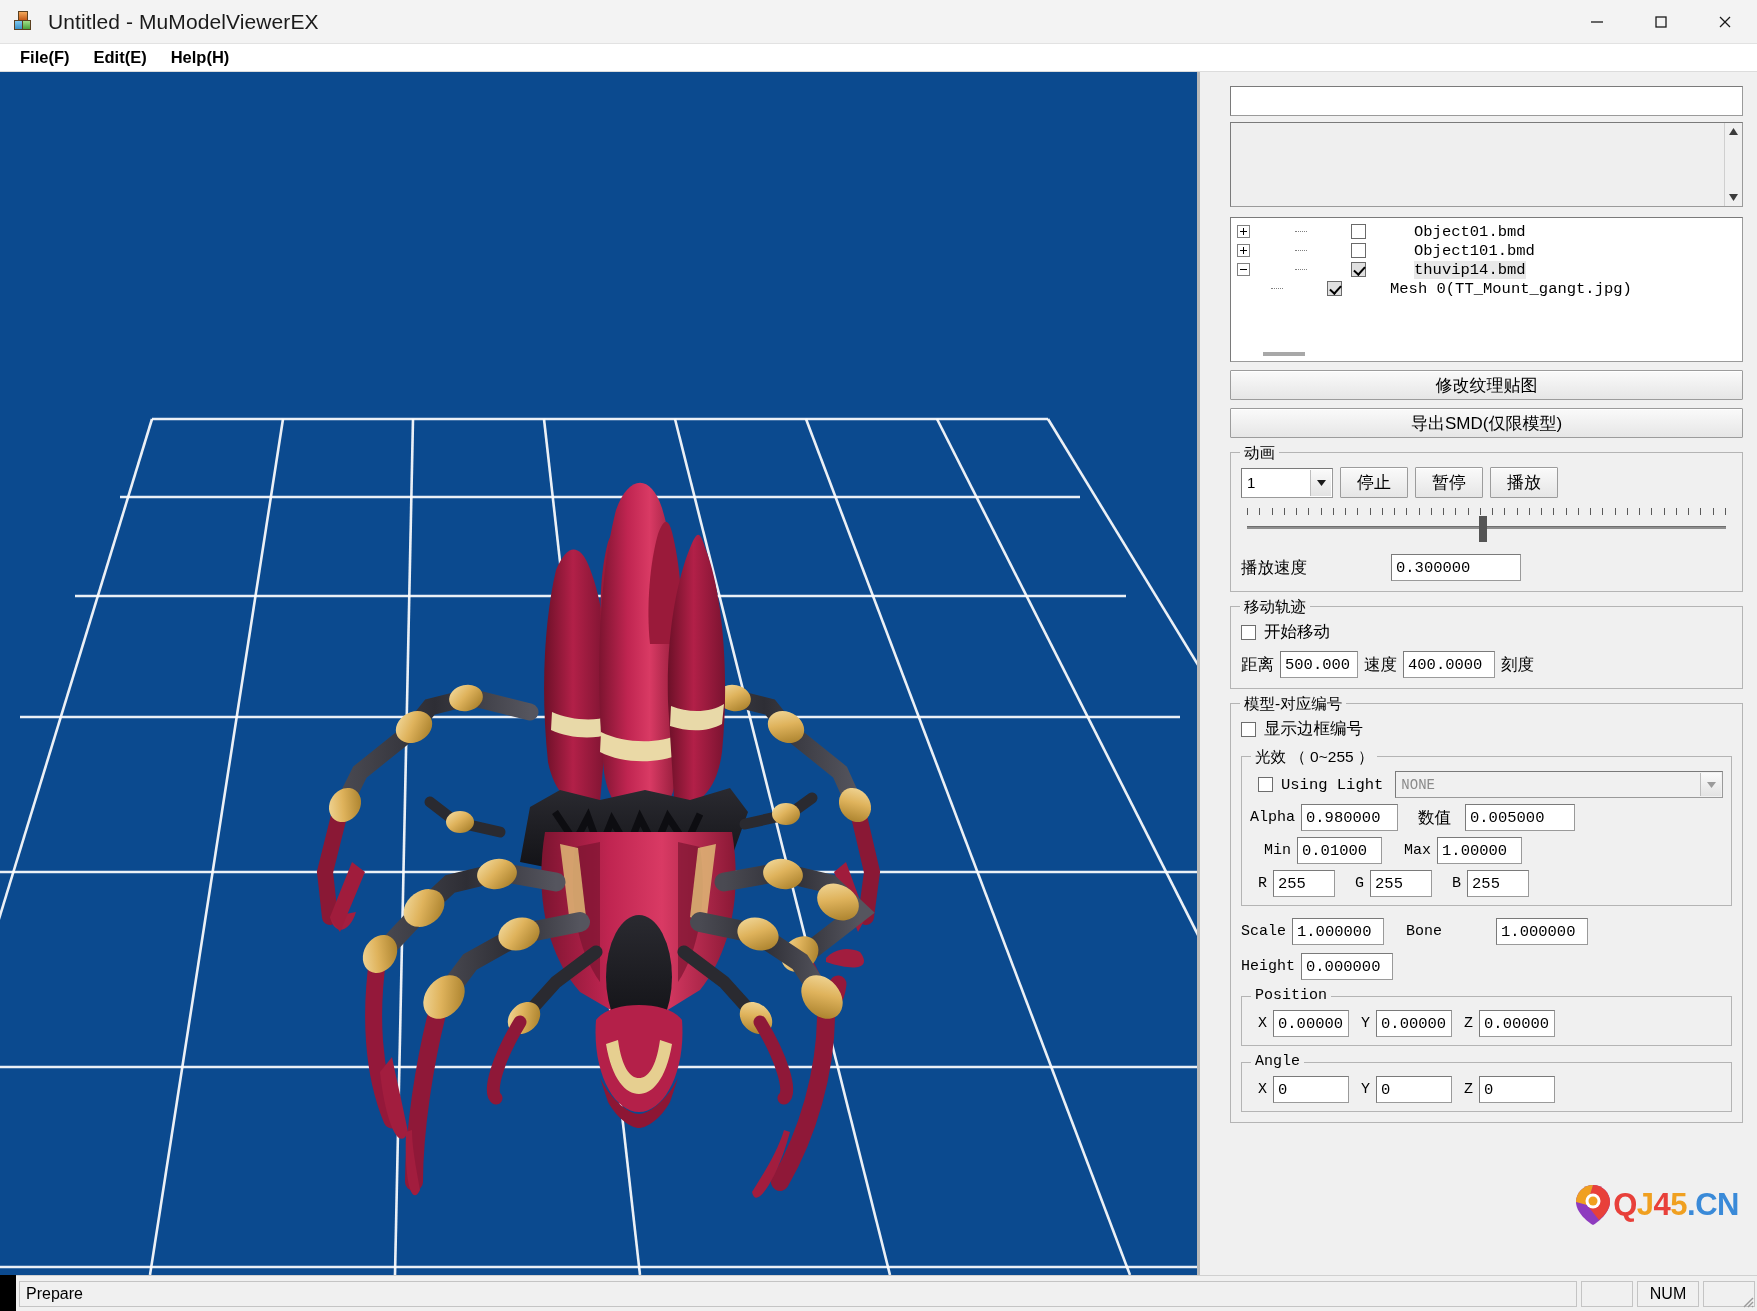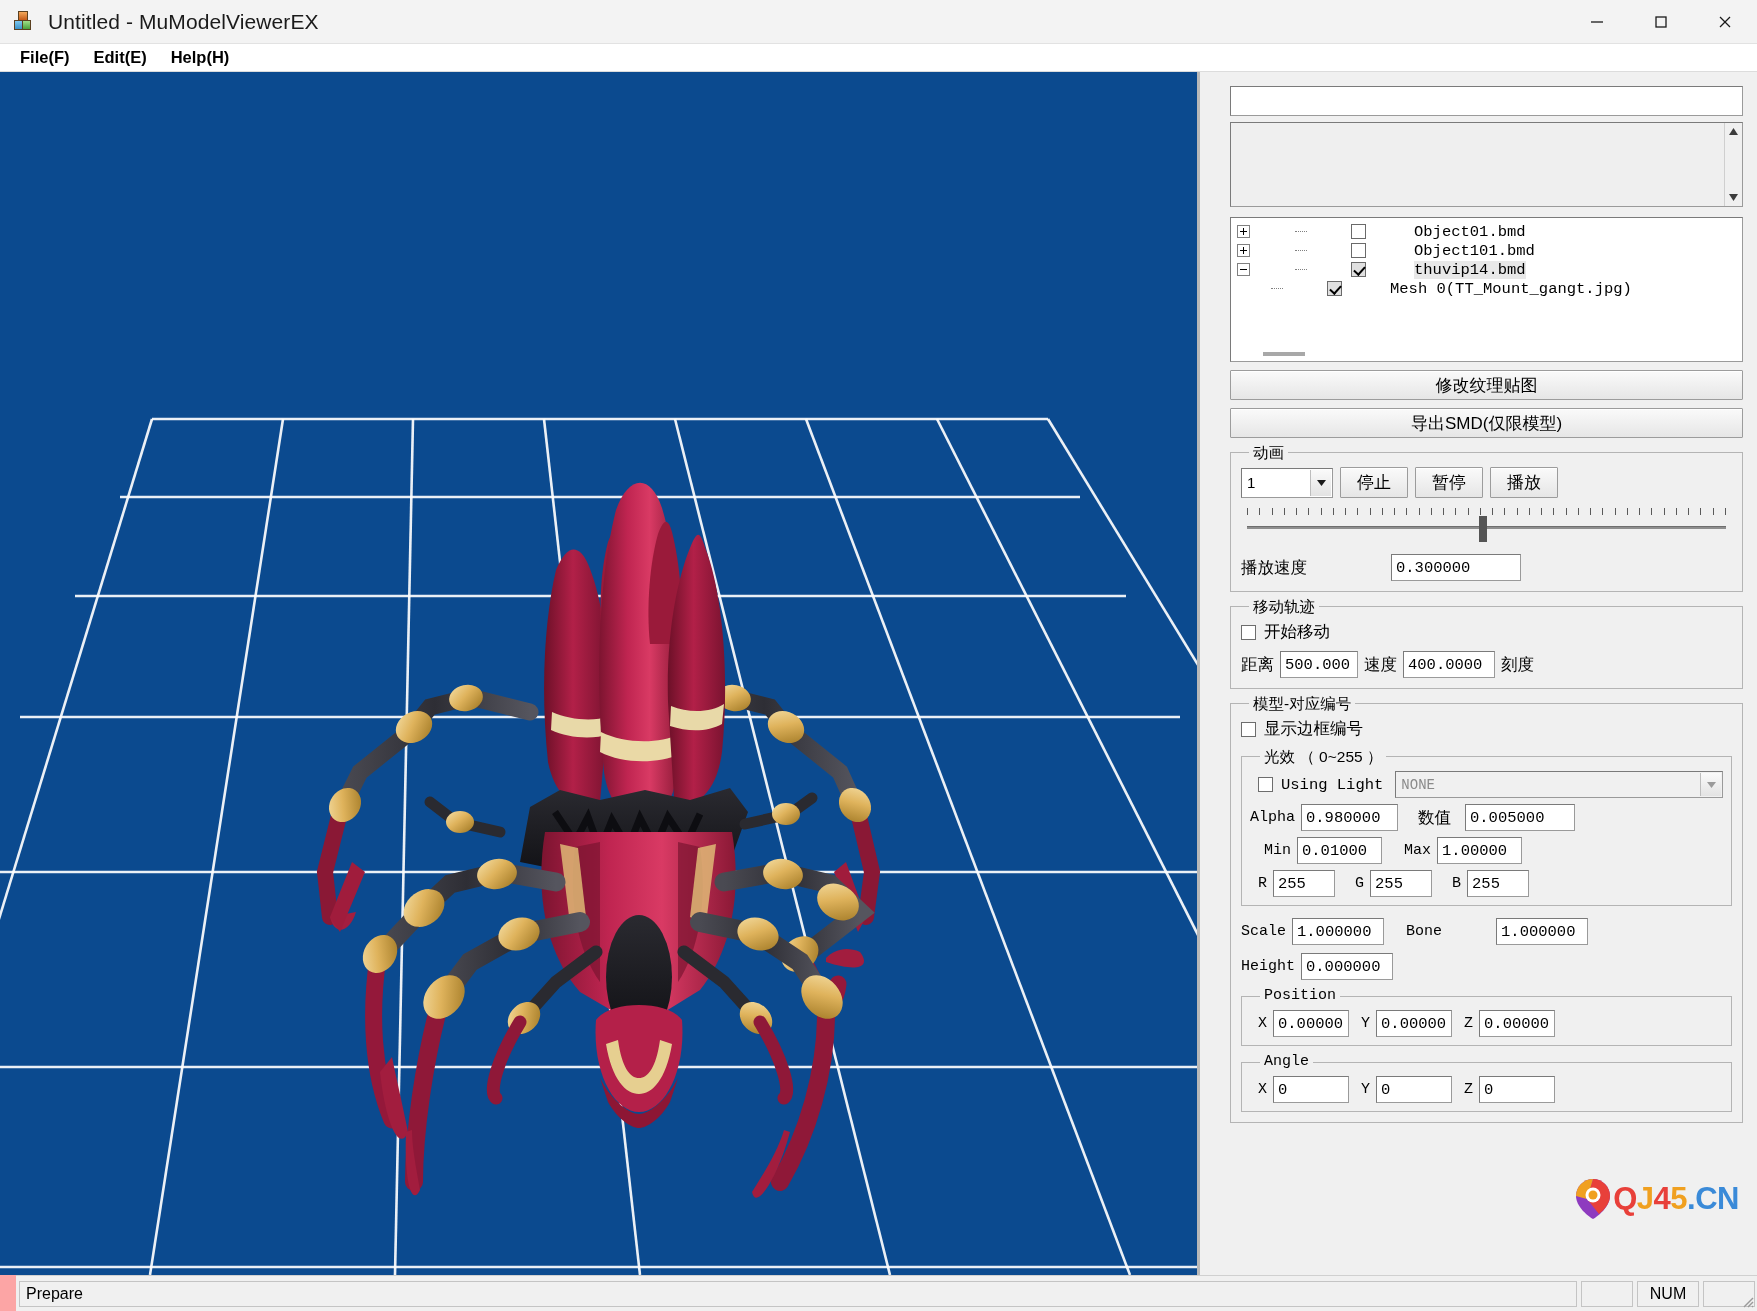--- a/index.html
+++ b/index.html
@@ -6,21 +6,21 @@
   html, body {
     margin: 0; padding: 0;
     width: 1757px; height: 1311px;
     overflow: hidden;
     background: #ffffff;
     font-family: "Liberation Sans", sans-serif;
   }
   #app {
     position: relative;
     width: 1757px; height: 1311px;
-    background: #fca5a5;
+    background: #000000;
     display: flex; flex-direction: column;
   }
 
   
   .titlebar {
     height: 44px;
     background: #f3f3f3;
     display: flex; align-items: center;
     border-bottom: 1px solid #e2e2e2;
     flex: 0 0 44px;
@@ -213,21 +213,21 @@
   .btn-full { width: 100%; margin-top: 8px; }
 
   
   .groupbox {
     border: 1px solid #b4b4b4;
     margin-top: 14px;
     position: relative;
     padding: 14px 10px 10px 10px;
   }
   .gb-title {
-    position: absolute; top: -10px; left: 18px;
+    position: absolute; top: -10px; left: 9px;
     background: #f0f0f0;
     padding: 0 4px;
     font-size: 15.5px;
     color: #000;
     font-family: "Liberation Sans", sans-serif;
   }
   .gb-title.mono { font-family: "Liberation Mono", monospace; font-size: 15px; }
 
   .anim-row { display: flex; align-items: center; gap: 7px; }
   .combo {
@@ -318,21 +318,21 @@
   .sb-small { width: 52px; justify-content: center; }
   .sb-num { width: 62px; justify-content: center; }
   .sb-grip {
     position: absolute; right: 3px; bottom: 3px;
     width: 16px; height: 16px;
   }
 
   
   .watermark {
     position: absolute;
-    right: 18px; bottom: 56px;
+    right: 18px; bottom: 50px;
     display: flex; align-items: center;
     z-index: 50;
     pointer-events: none;
   }
   .wm-pin { width: 34px; height: 40px; margin-right: 3px; }
   .wm-text { font-size: 31px; font-weight: bold; font-family: "Liberation Sans", sans-serif; letter-spacing: -0.5px; }
   .wm-q { color: #e8403a; }
   .wm-j { color: #f0a020; }
   .wm-4 { color: #e8403a; }
   .wm-5 { color: #f0a020; }

